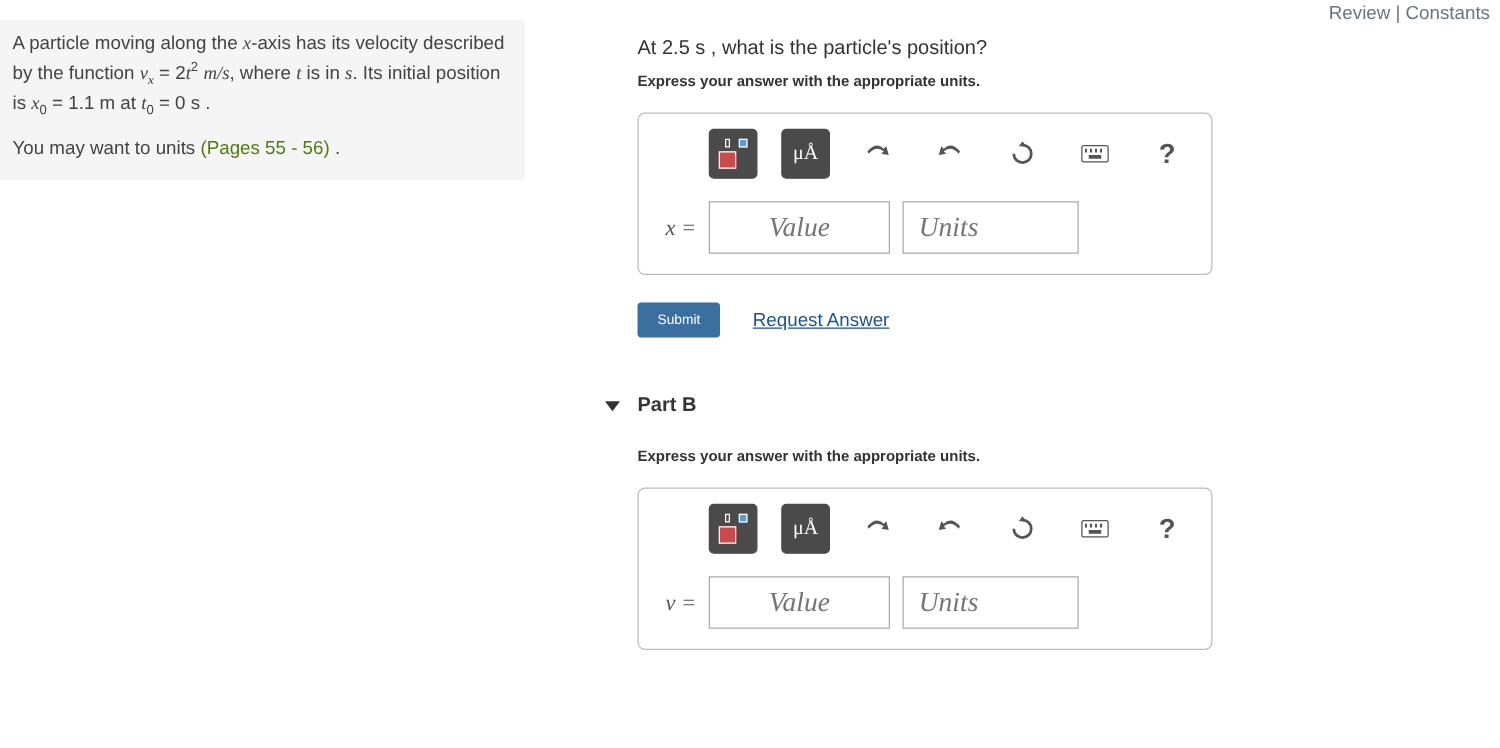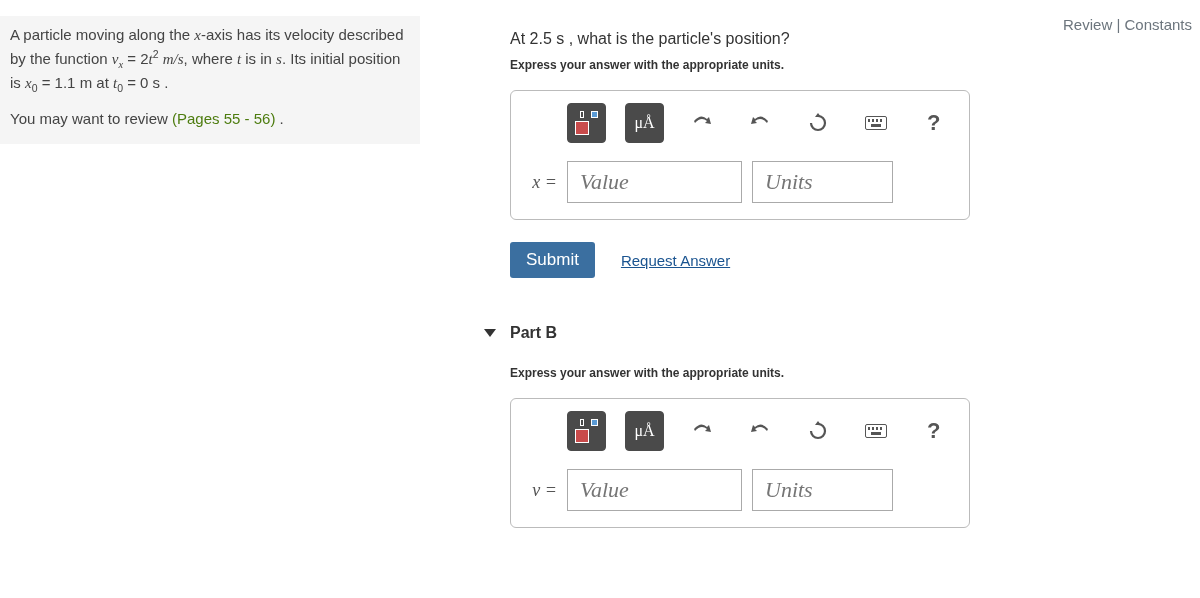--- a/index.html
+++ b/index.html
@@ -8,21 +8,21 @@
     font-size: 15px;
     color: #333;
     width: 1200px;
     height: 598px;
     position: relative;
     overflow: hidden;
     background: #fff;
   }
   .top-links {
     position: absolute;
-    top: 16px;
+    top: 2px;
     right: 8px;
     color: #6c757d;
     font-size: 15px;
   }
   .top-links span { cursor: pointer; }
   .left-panel {
     position: absolute;
     left: 0;
     top: 16px;
     width: 420px;
@@ -123,35 +123,35 @@
   .value-input, .units-input {
     border: 1px solid #aaa;
     height: 42px;
     font-family: Georgia, serif;
     font-size: 22px;
     color: #888;
     padding: 0 12px;
     font-style: italic;
     outline: none;
   }
-  .value-input { width: 175px; }
+  .value-input { width: 145px; text-align: center; }
   .units-input { width: 141px; }
   .submit-row {
     margin-top: 22px;
     display: flex;
     align-items: center;
     gap: 26px;
   }
   .submit-btn {
     background: #3b6fa0;
     color: #fff;
     border: none;
     border-radius: 3px;
     padding: 8px 16px;
-    font-size: 17px;
+    font-size: 11px;
     cursor: pointer;
   }
   .request-link {
     color: #1a5490;
     text-decoration: underline;
     font-size: 15px;
     cursor: pointer;
   }
   .part-header {
     display: flex;
@@ -193,21 +193,21 @@
 </head>
 <body>
 
 <div class="top-links">
   <span>Review</span> | <span>Constants</span>
 </div>
 
 <div class="left-panel">
   <div id="problem-text">A particle moving along the <span class="math-i">x</span>-axis has its velocity described by the function <span class="math-i">v<sub>x</sub></span> = 2<span class="math-i">t</span><sup>2</sup> <span class="math-i">m/s</span>, where <span class="math-i">t</span> is in <span class="math-i">s</span>. Its initial position is <span class="math-i">x</span><sub>0</sub> = 1.1 m at <span class="math-i">t</span><sub>0</sub> = 0 s .</div>
   <div style="margin-top:12px;">
-    <span>You may want to review </span><span class="pages-link">(Pages 55 - 56)</span><span> .</span>
+    <span>You may want to units </span><span class="pages-link">(Pages 55 - 56)</span><span> .</span>
   </div>
 </div>
 
 <div class="right-panel">
 
   <div style="margin-left:50px;">
     <div class="question-text">At 2.5 s , what is the particle's position?</div>
     <div class="question-express">Express your answer with the appropriate units.</div>
 
     <div class="answer-box">

